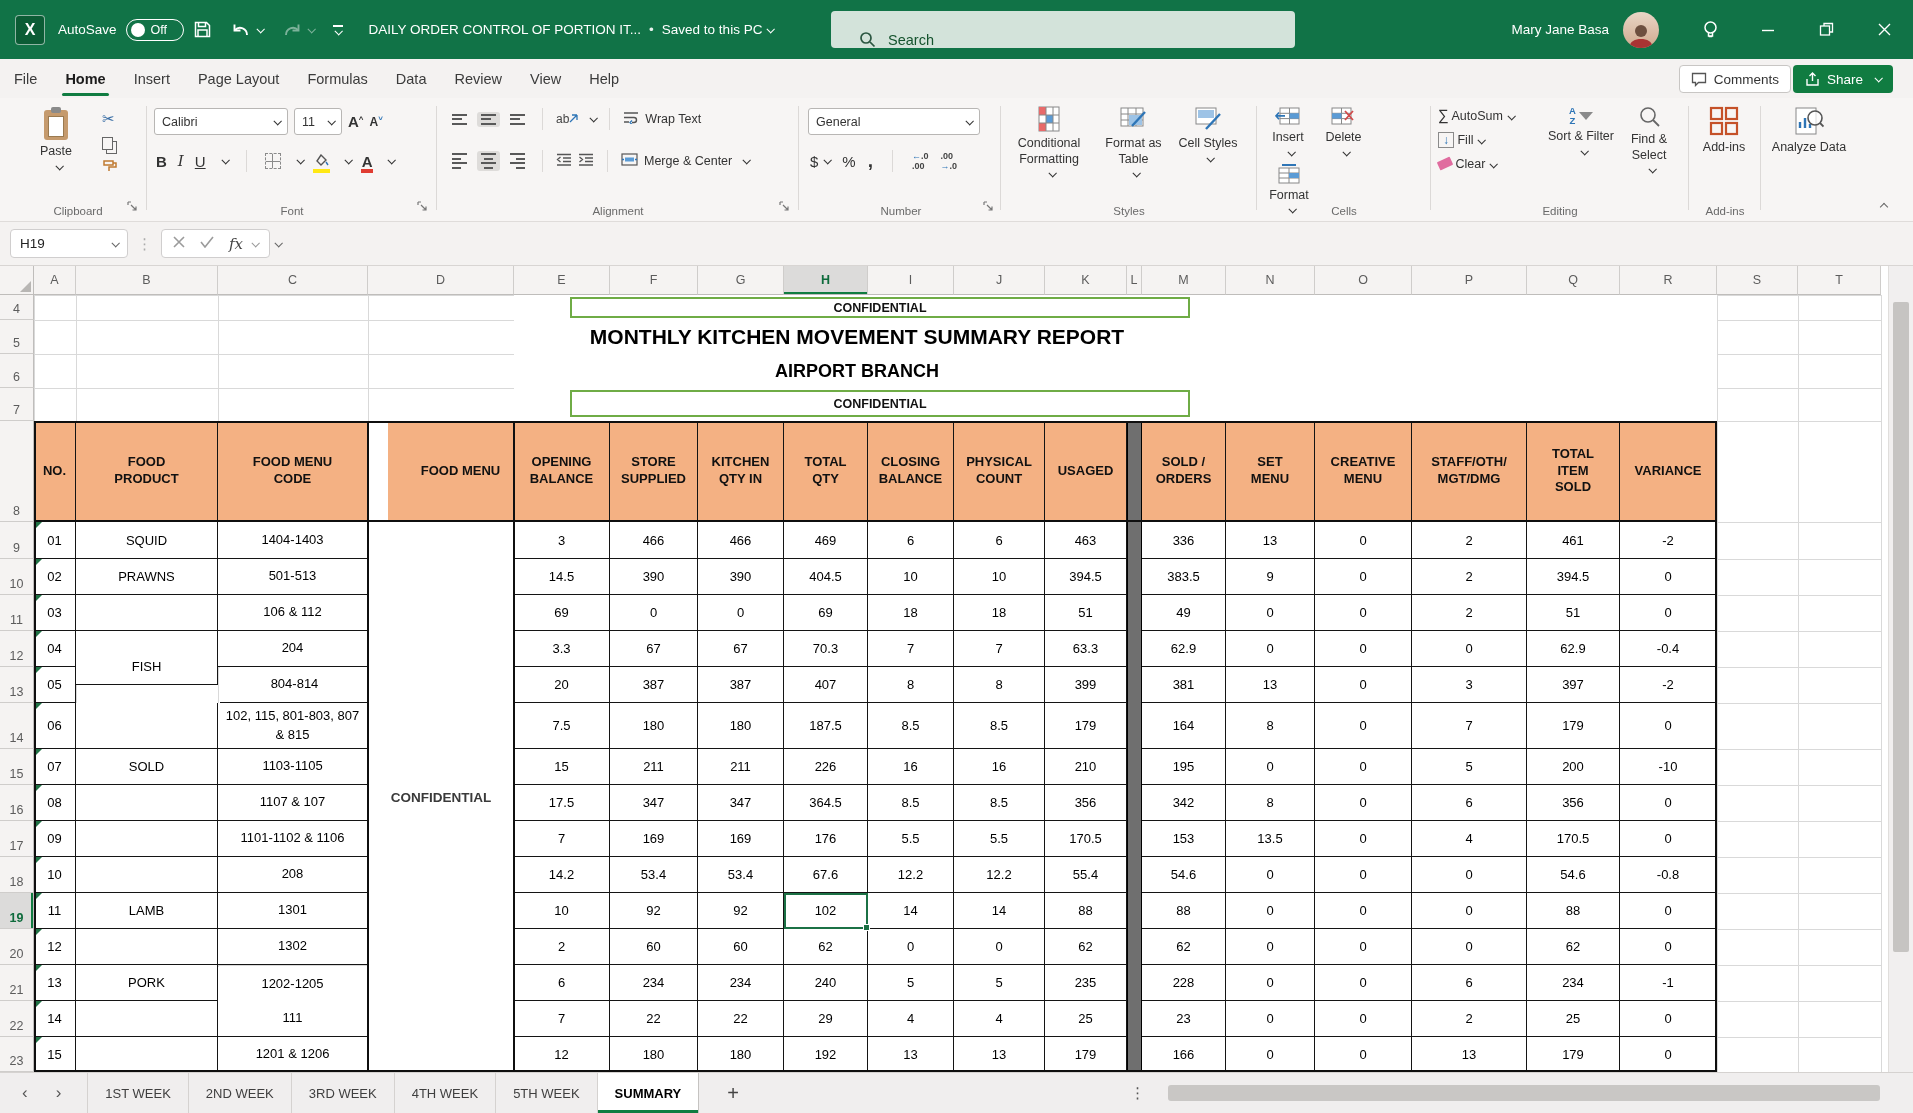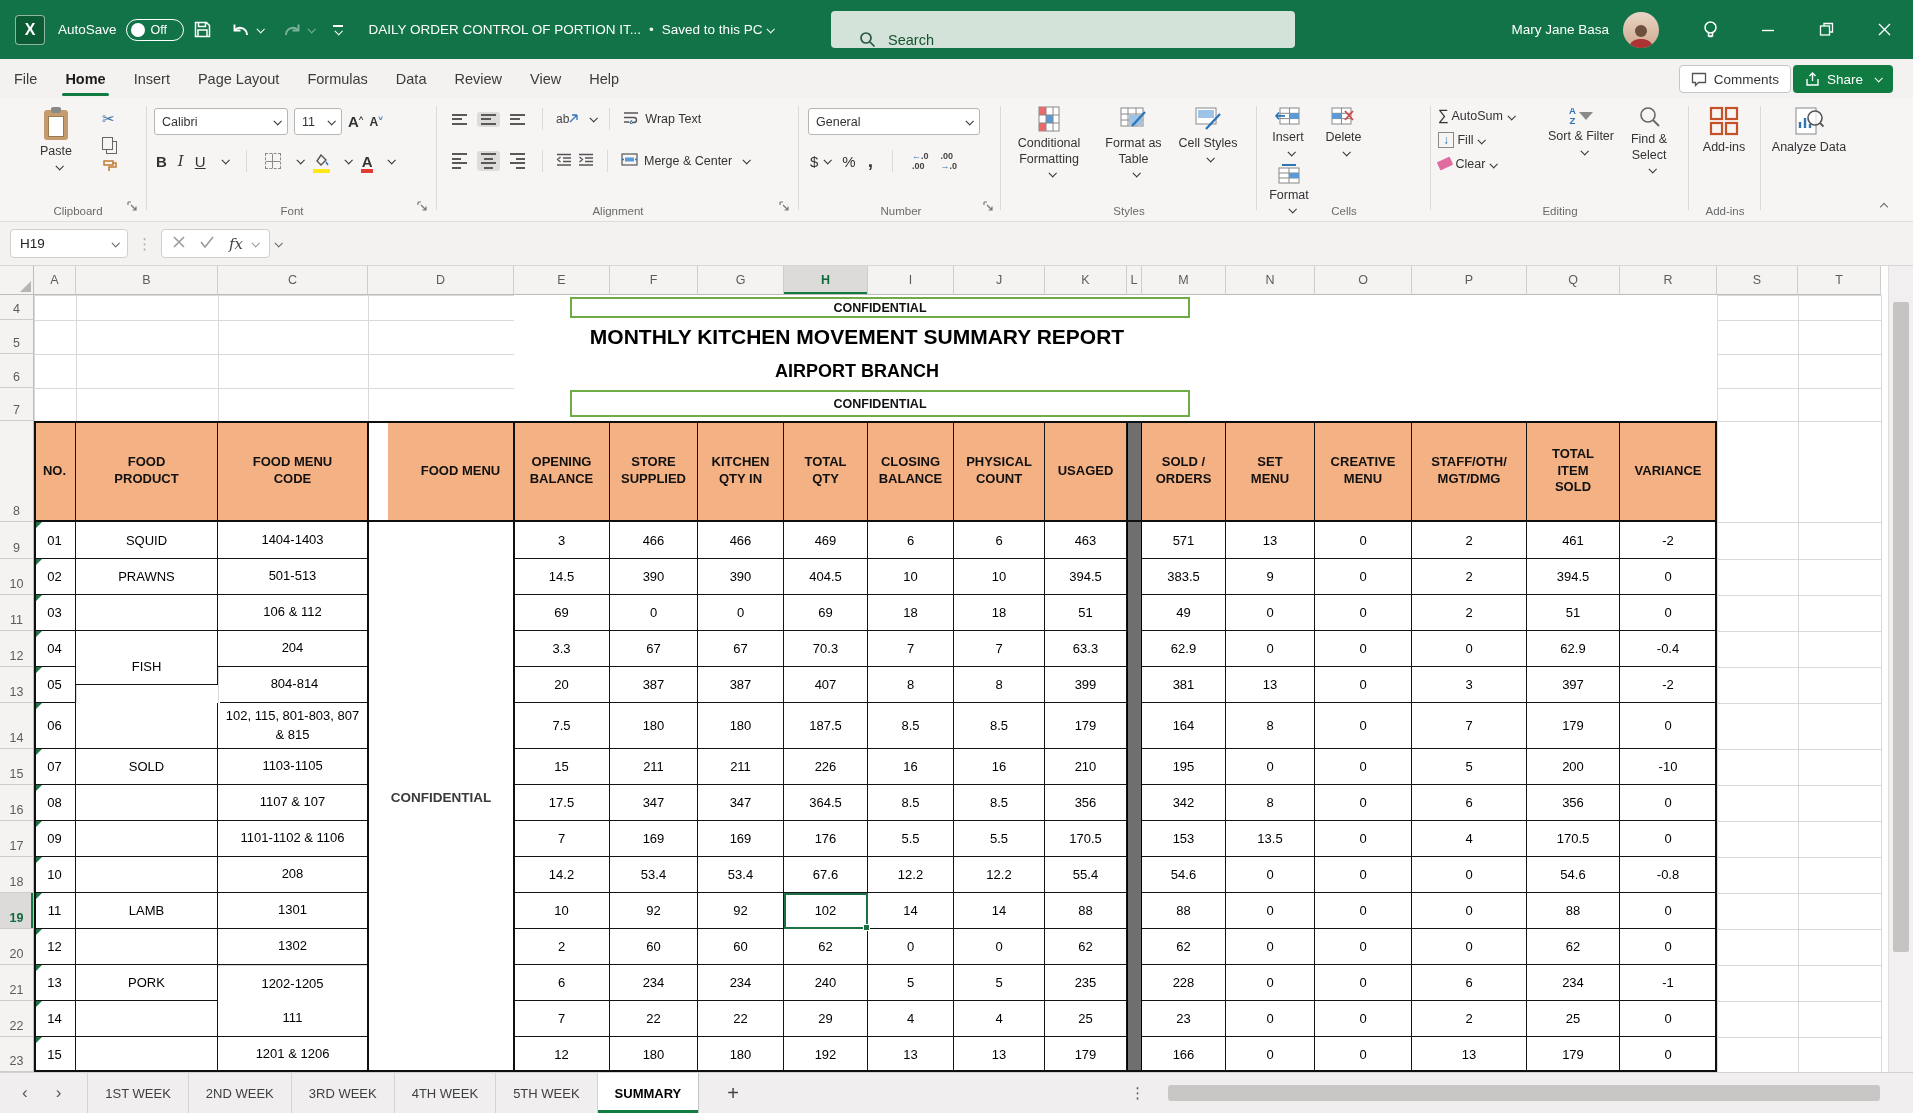--- a/index.html
+++ b/index.html
@@ -594,21 +594,21 @@
         <div class="td" style="left: 34px; top: 256px; width: 42px; height: 37px;">01<span class="tri"></span></div>
         <div class="td" style="left: 76px; top: 256px; width: 142px; height: 37px;">SQUID</div>
         <div class="td wrap" style="left: 218px; top: 256px; width: 150px; height: 37px;">1404-1403</div>
         <div class="td" style="left: 514px; top: 256px; width: 96px; height: 37px;">3</div>
         <div class="td" style="left: 610px; top: 256px; width: 88px; height: 37px;">466</div>
         <div class="td" style="left: 698px; top: 256px; width: 86px; height: 37px;">466</div>
         <div class="td" style="left: 784px; top: 256px; width: 84px; height: 37px;">469</div>
         <div class="td" style="left: 868px; top: 256px; width: 86px; height: 37px;">6</div>
         <div class="td" style="left: 954px; top: 256px; width: 91px; height: 37px;">6</div>
         <div class="td" style="left: 1045px; top: 256px; width: 82px; height: 37px;">463</div>
-        <div class="td" style="left: 1142px; top: 256px; width: 84px; height: 37px;">571</div>
+        <div class="td" style="left: 1142px; top: 256px; width: 84px; height: 37px;">336</div>
         <div class="td" style="left: 1226px; top: 256px; width: 89px; height: 37px;">13</div>
         <div class="td" style="left: 1315px; top: 256px; width: 97px; height: 37px;">0</div>
         <div class="td" style="left: 1412px; top: 256px; width: 115px; height: 37px;">2</div>
         <div class="td" style="left: 1527px; top: 256px; width: 93px; height: 37px;">461</div>
         <div class="td" style="left: 1620px; top: 256px; width: 97px; height: 37px;">-2</div>
         <div class="td" style="left: 34px; top: 293px; width: 42px; height: 36px;">02<span class="tri"></span></div>
         <div class="td" style="left: 76px; top: 293px; width: 142px; height: 36px;">PRAWNS</div>
         <div class="td wrap" style="left: 218px; top: 293px; width: 150px; height: 36px;">501-513</div>
         <div class="td" style="left: 514px; top: 293px; width: 96px; height: 36px;">14.5</div>
         <div class="td" style="left: 610px; top: 293px; width: 88px; height: 36px;">390</div>

